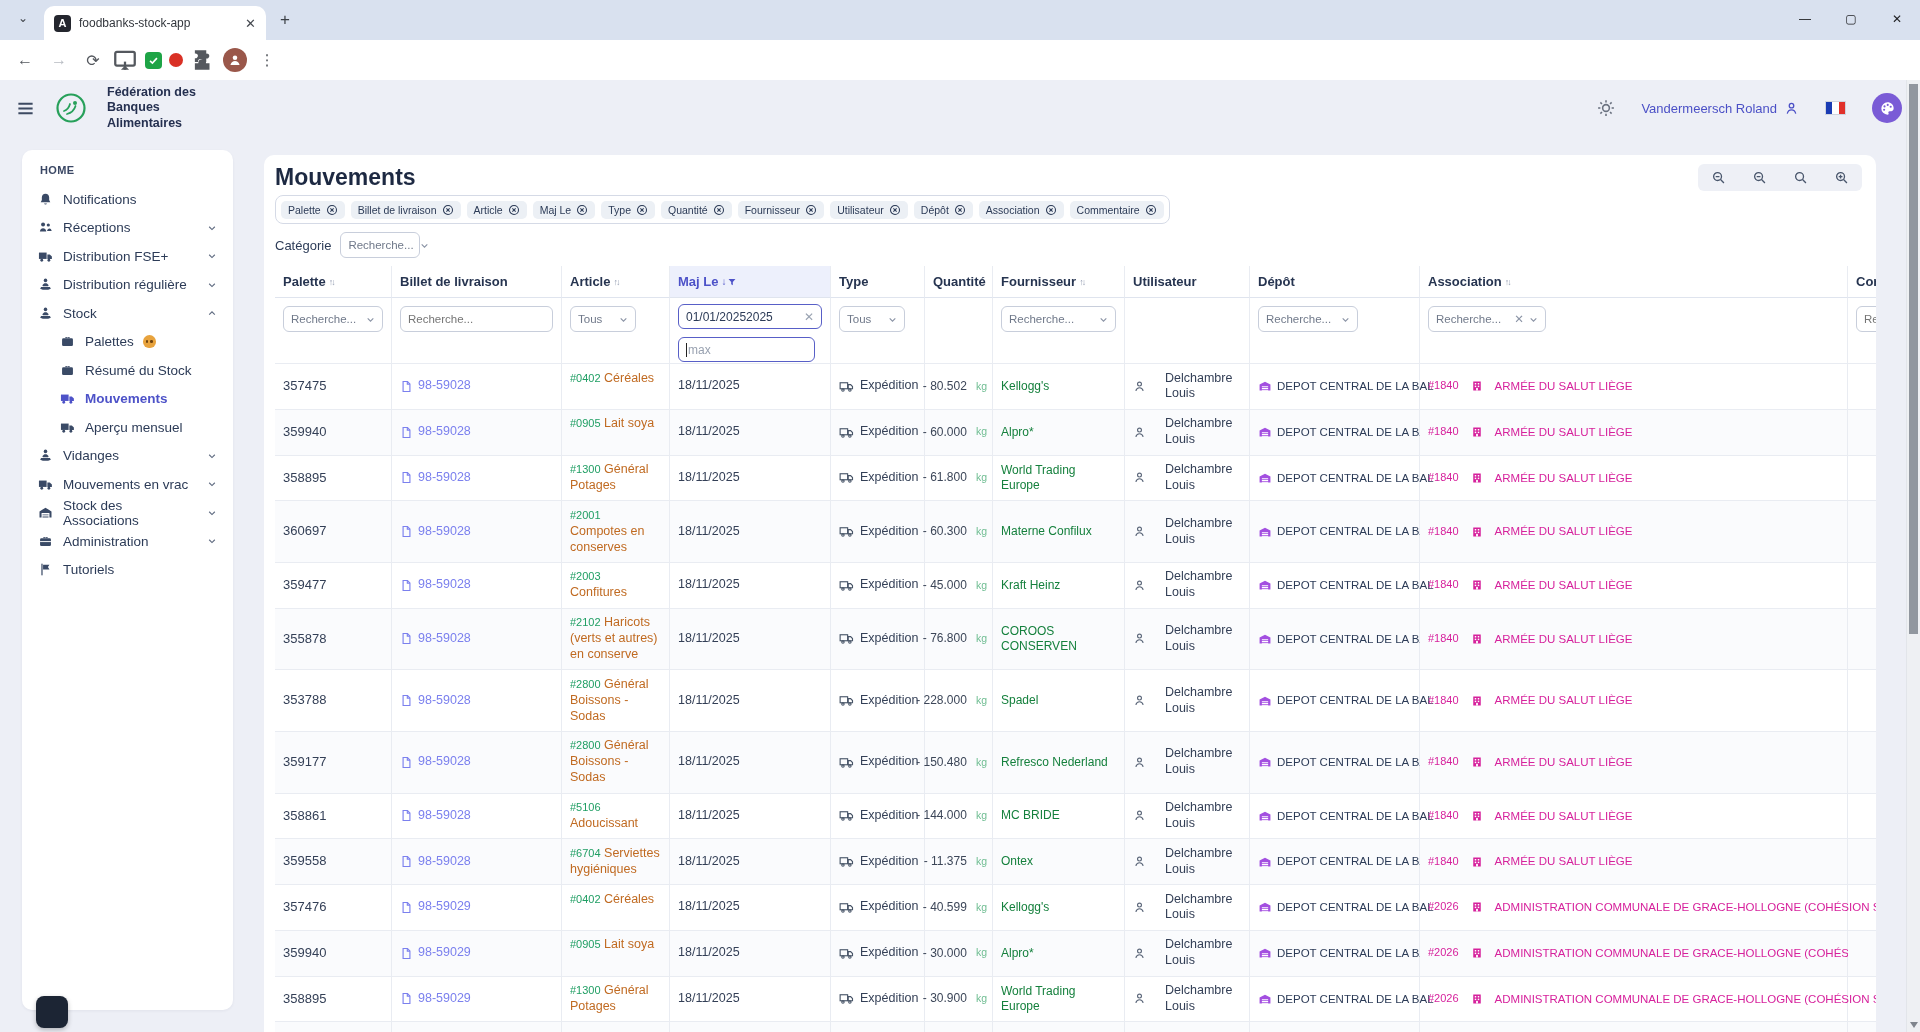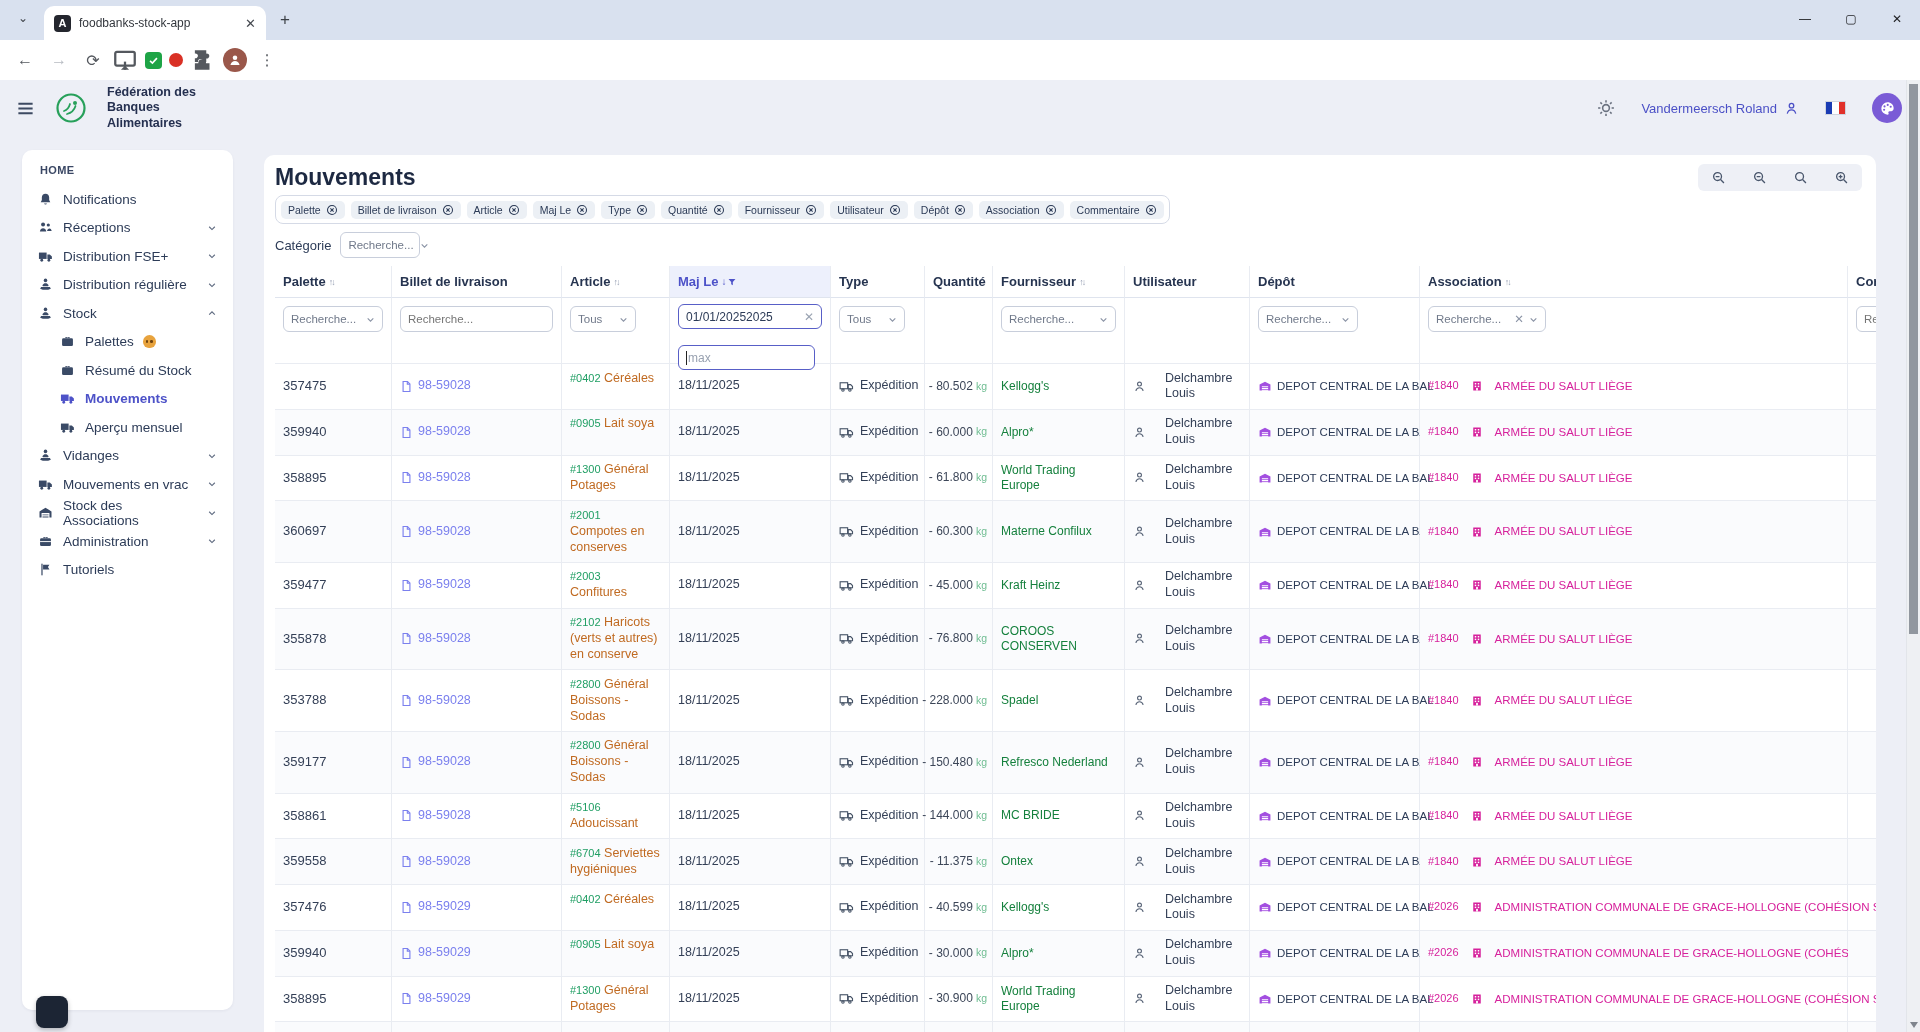--- a/index.html
+++ b/index.html
@@ -71,35 +71,35 @@
   .th { padding:8px 8px; font-size:13px; font-weight:bold; color:#263450; border-right:1px solid #e9ecf2; border-bottom:1px solid #dfe4ee; display:flex; align-items:center; gap:3px; white-space:nowrap; overflow:hidden; }
   .th.sorted-col { background:#edf0fc; color:#4d52c8; }
   .sortic { font-size:9px; color:#97a0b4; letter-spacing:-2px; }
   .th.sorted-col .sortic { color:#4d52c8; }
   .tfcell { padding:8px 8px; border-right:1px solid #e9ecf2; border-bottom:1px solid #e9ecf2; height:66px; }
   .selectbox { border:1px solid #c8cedb; border-radius:6px; height:26px; display:flex; align-items:center; justify-content:space-between; padding:0 7px; font-size:11.5px; color:#70798a; background:#fff; gap:6px; }
   .selectbox .sb-icons { display:flex; align-items:center; gap:5px; color:#8a93a5; }
   .tinput { border:1px solid #c8cedb; border-radius:6px; height:26px; width:100%; font-size:11.5px; color:#70798a; padding:0 7px; font-family:"Liberation Sans",sans-serif; outline:none; }
   .date-in { border:1.5px solid #585fc7; border-radius:6px; height:25px; display:flex; align-items:center; justify-content:space-between; padding:0 7px; font-size:12px; color:#2c3b57; background:#fff; }
   .date-in .clr { color:#9aa3b2; font-size:12px; }
-  .date-in2 { border:1.5px solid #585fc7; border-radius:6px; height:25px; width:95%; margin-top:16px; display:flex; align-items:center; padding:0 7px; font-size:12px; color:#98a1b0; background:#fff; }
+  .date-in2 { border:1.5px solid #585fc7; border-radius:6px; height:25px; width:95%; margin-top:8px; display:flex; align-items:center; padding:0 7px; font-size:12px; color:#98a1b0; background:#fff; }
   .caret { width:1px; height:14px; background:#222; margin-right:1px; }
 
   .trow { border-bottom:1px solid #e9ecf2; }
   .trow:nth-child(even) .td { background:#fafbfd; }
   .td { padding:6.5px 8px; border-right:1px solid #e9ecf2; font-size:13px; color:#2c3b57; display:flex; align-items:center; min-height:30px; line-height:1.27; }
   .c-pal { color:#333f56; }
   .c-bil { gap:5px; color:#7b80ee; font-size:12.5px; }
   .c-art { display:block; font-size:12.5px; color:#c06a21; }
   .c-art .code { font-size:11px; color:#1f9e63; }
   .c-date { font-size:12.5px; color:#333f56; }
   .c-type { gap:6px; font-size:12.5px; color:#333f56; }
   .c-type svg { color:#475467; }
   .c-qty { justify-content:flex-end; white-space:nowrap; font-size:12px; color:#3c4658; padding-right:5px; }
-  .c-qty .unit { font-size:10.5px; color:#6fbd92; margin-left:3px; }
+  .c-qty .unit { font-size:10.5px; color:#6fbd92; margin-left:9px; }
   .c-sup { font-size:12px; color:#15803d; }
   .c-user { gap:19px; font-size:12.5px; color:#333f56; }
   .c-user svg { color:#5b6679; }
   .c-dep { gap:5px; font-size:11.5px; color:#2c3b57; white-space:nowrap; }
   .c-dep svg { color:#a34fe0; }
   .c-ass { gap:12px; font-size:11.5px; color:#d6219c; white-space:nowrap; }
   .c-ass .acode { font-size:11px; }
 
   
   .vscroll { position:absolute; right:0; top:80px; bottom:0; width:14px; background:#eef0f3; border-left:1px solid #e2e5ea; }

